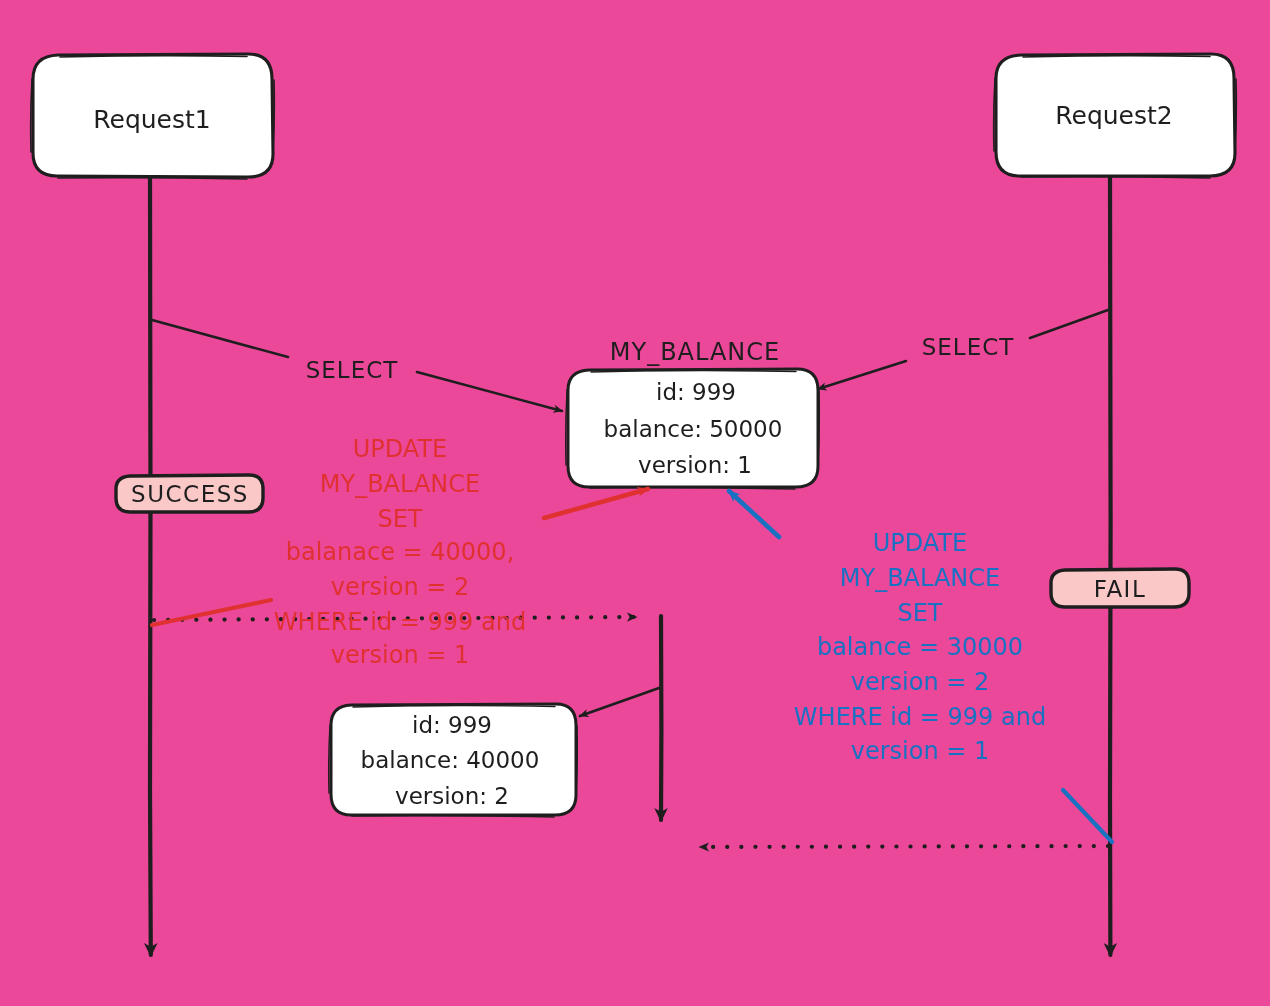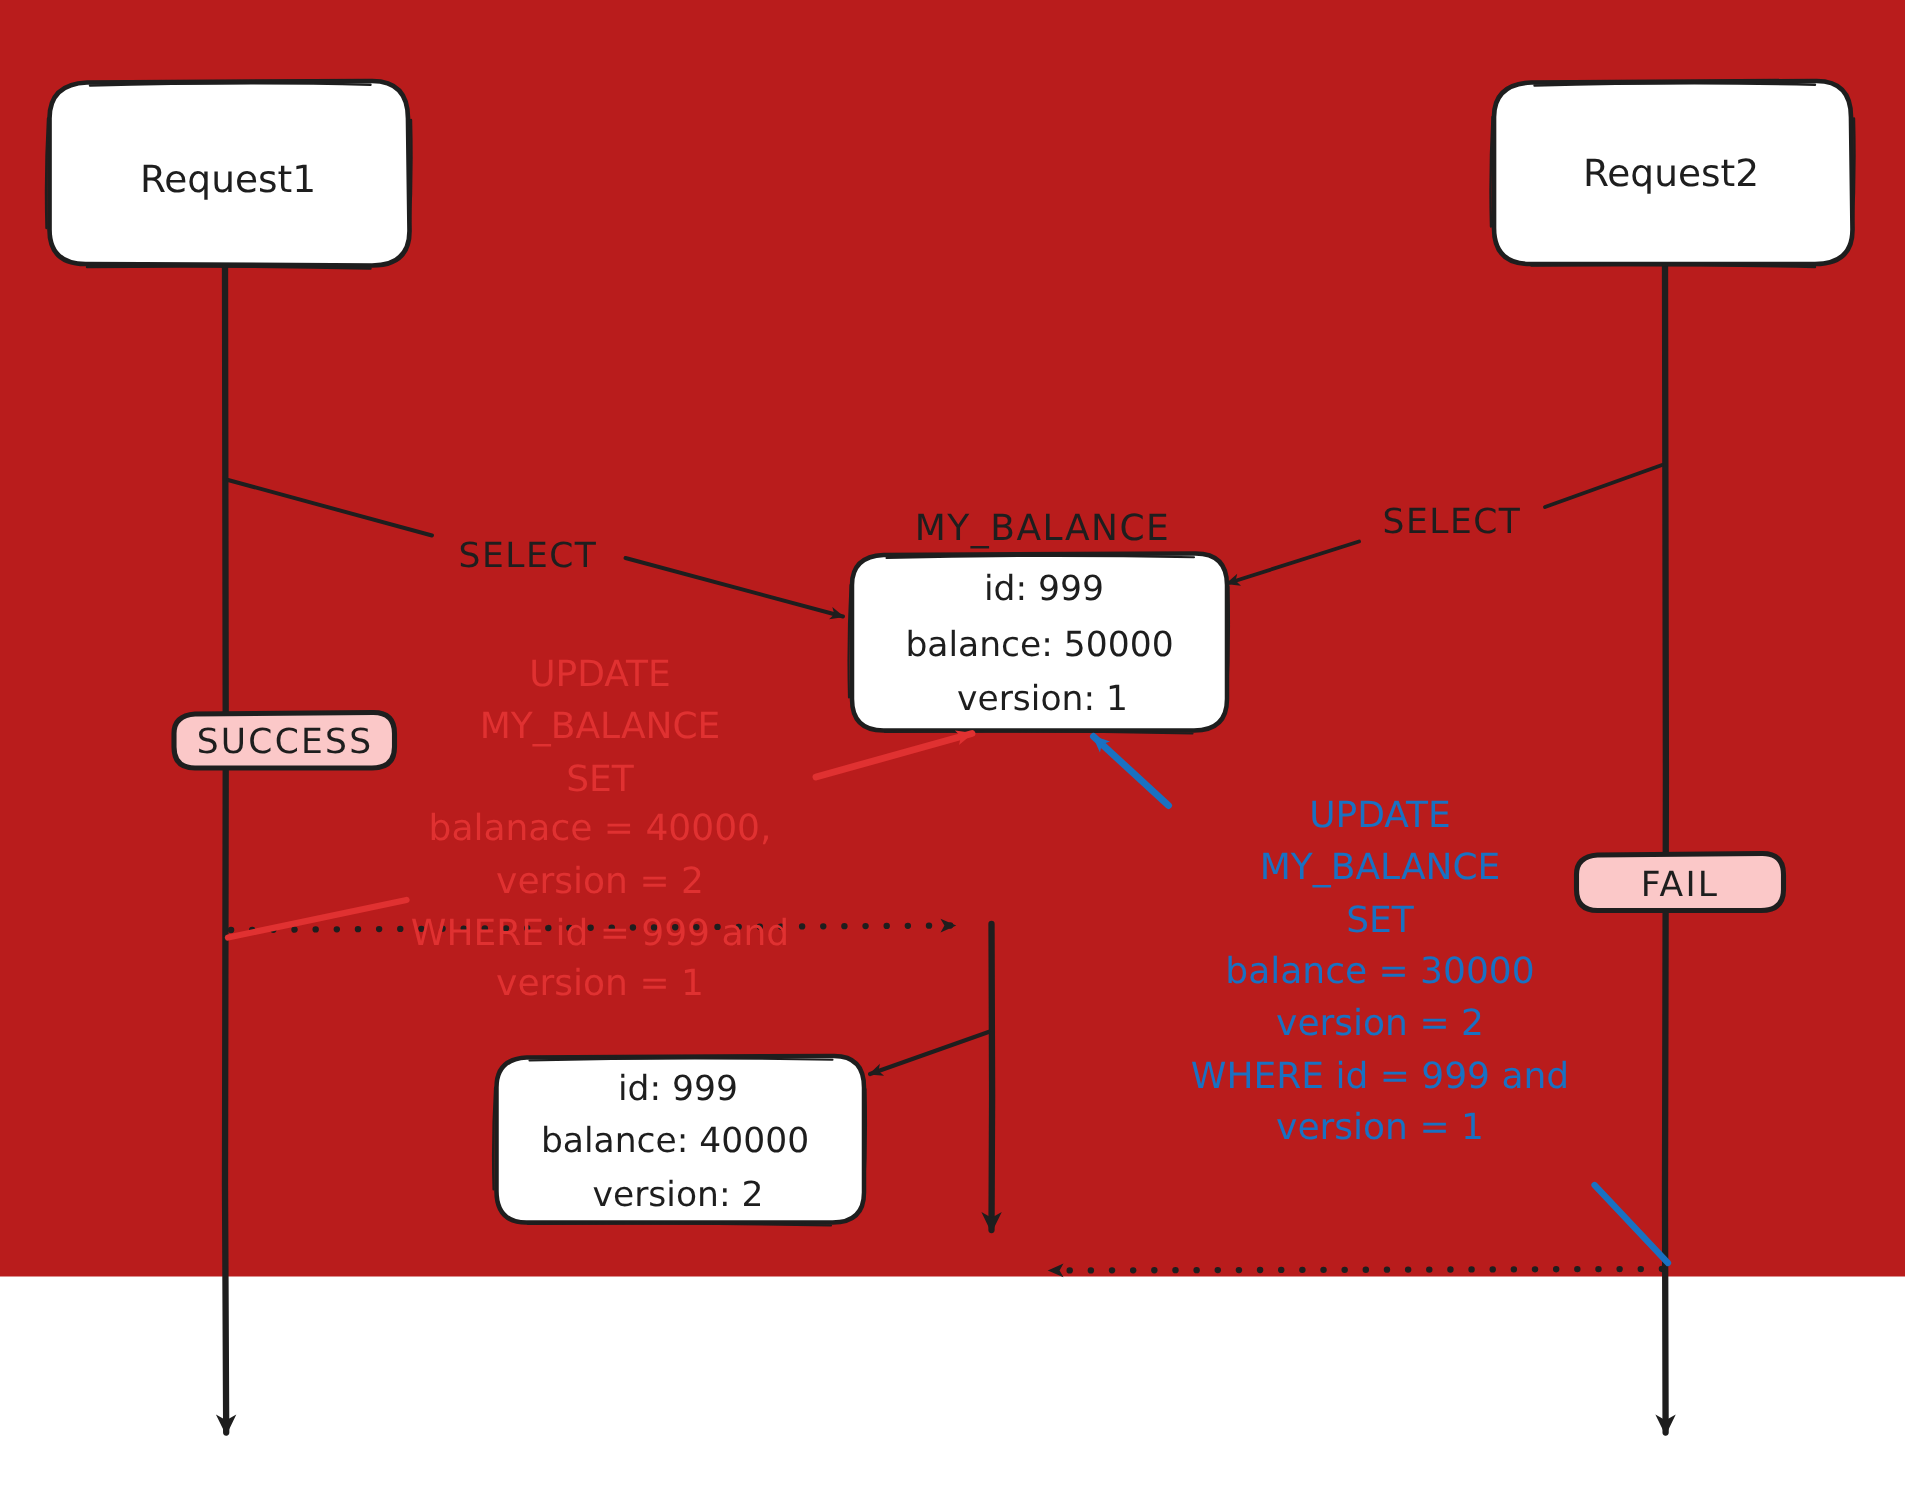--- a/index.html
+++ b/index.html
@@ -9,22 +9,22 @@
   }
   body {
     width: 1270px;
     height: 1006px;
     overflow: hidden;
     font-family: "DejaVu Sans", sans-serif;
   }
   #canvas {
     position: relative;
     width: 1270px;
-    height: 851px;
-    background: #b91c1c;
+    height: 1006px;
+    background: #ec4899;
   }
   svg.layer {
     position: absolute;
     top: 0;
     left: 0;
     width: 1270px;
     height: 1006px;
   }
   text {
     font-family: "DejaVu Sans", sans-serif;

